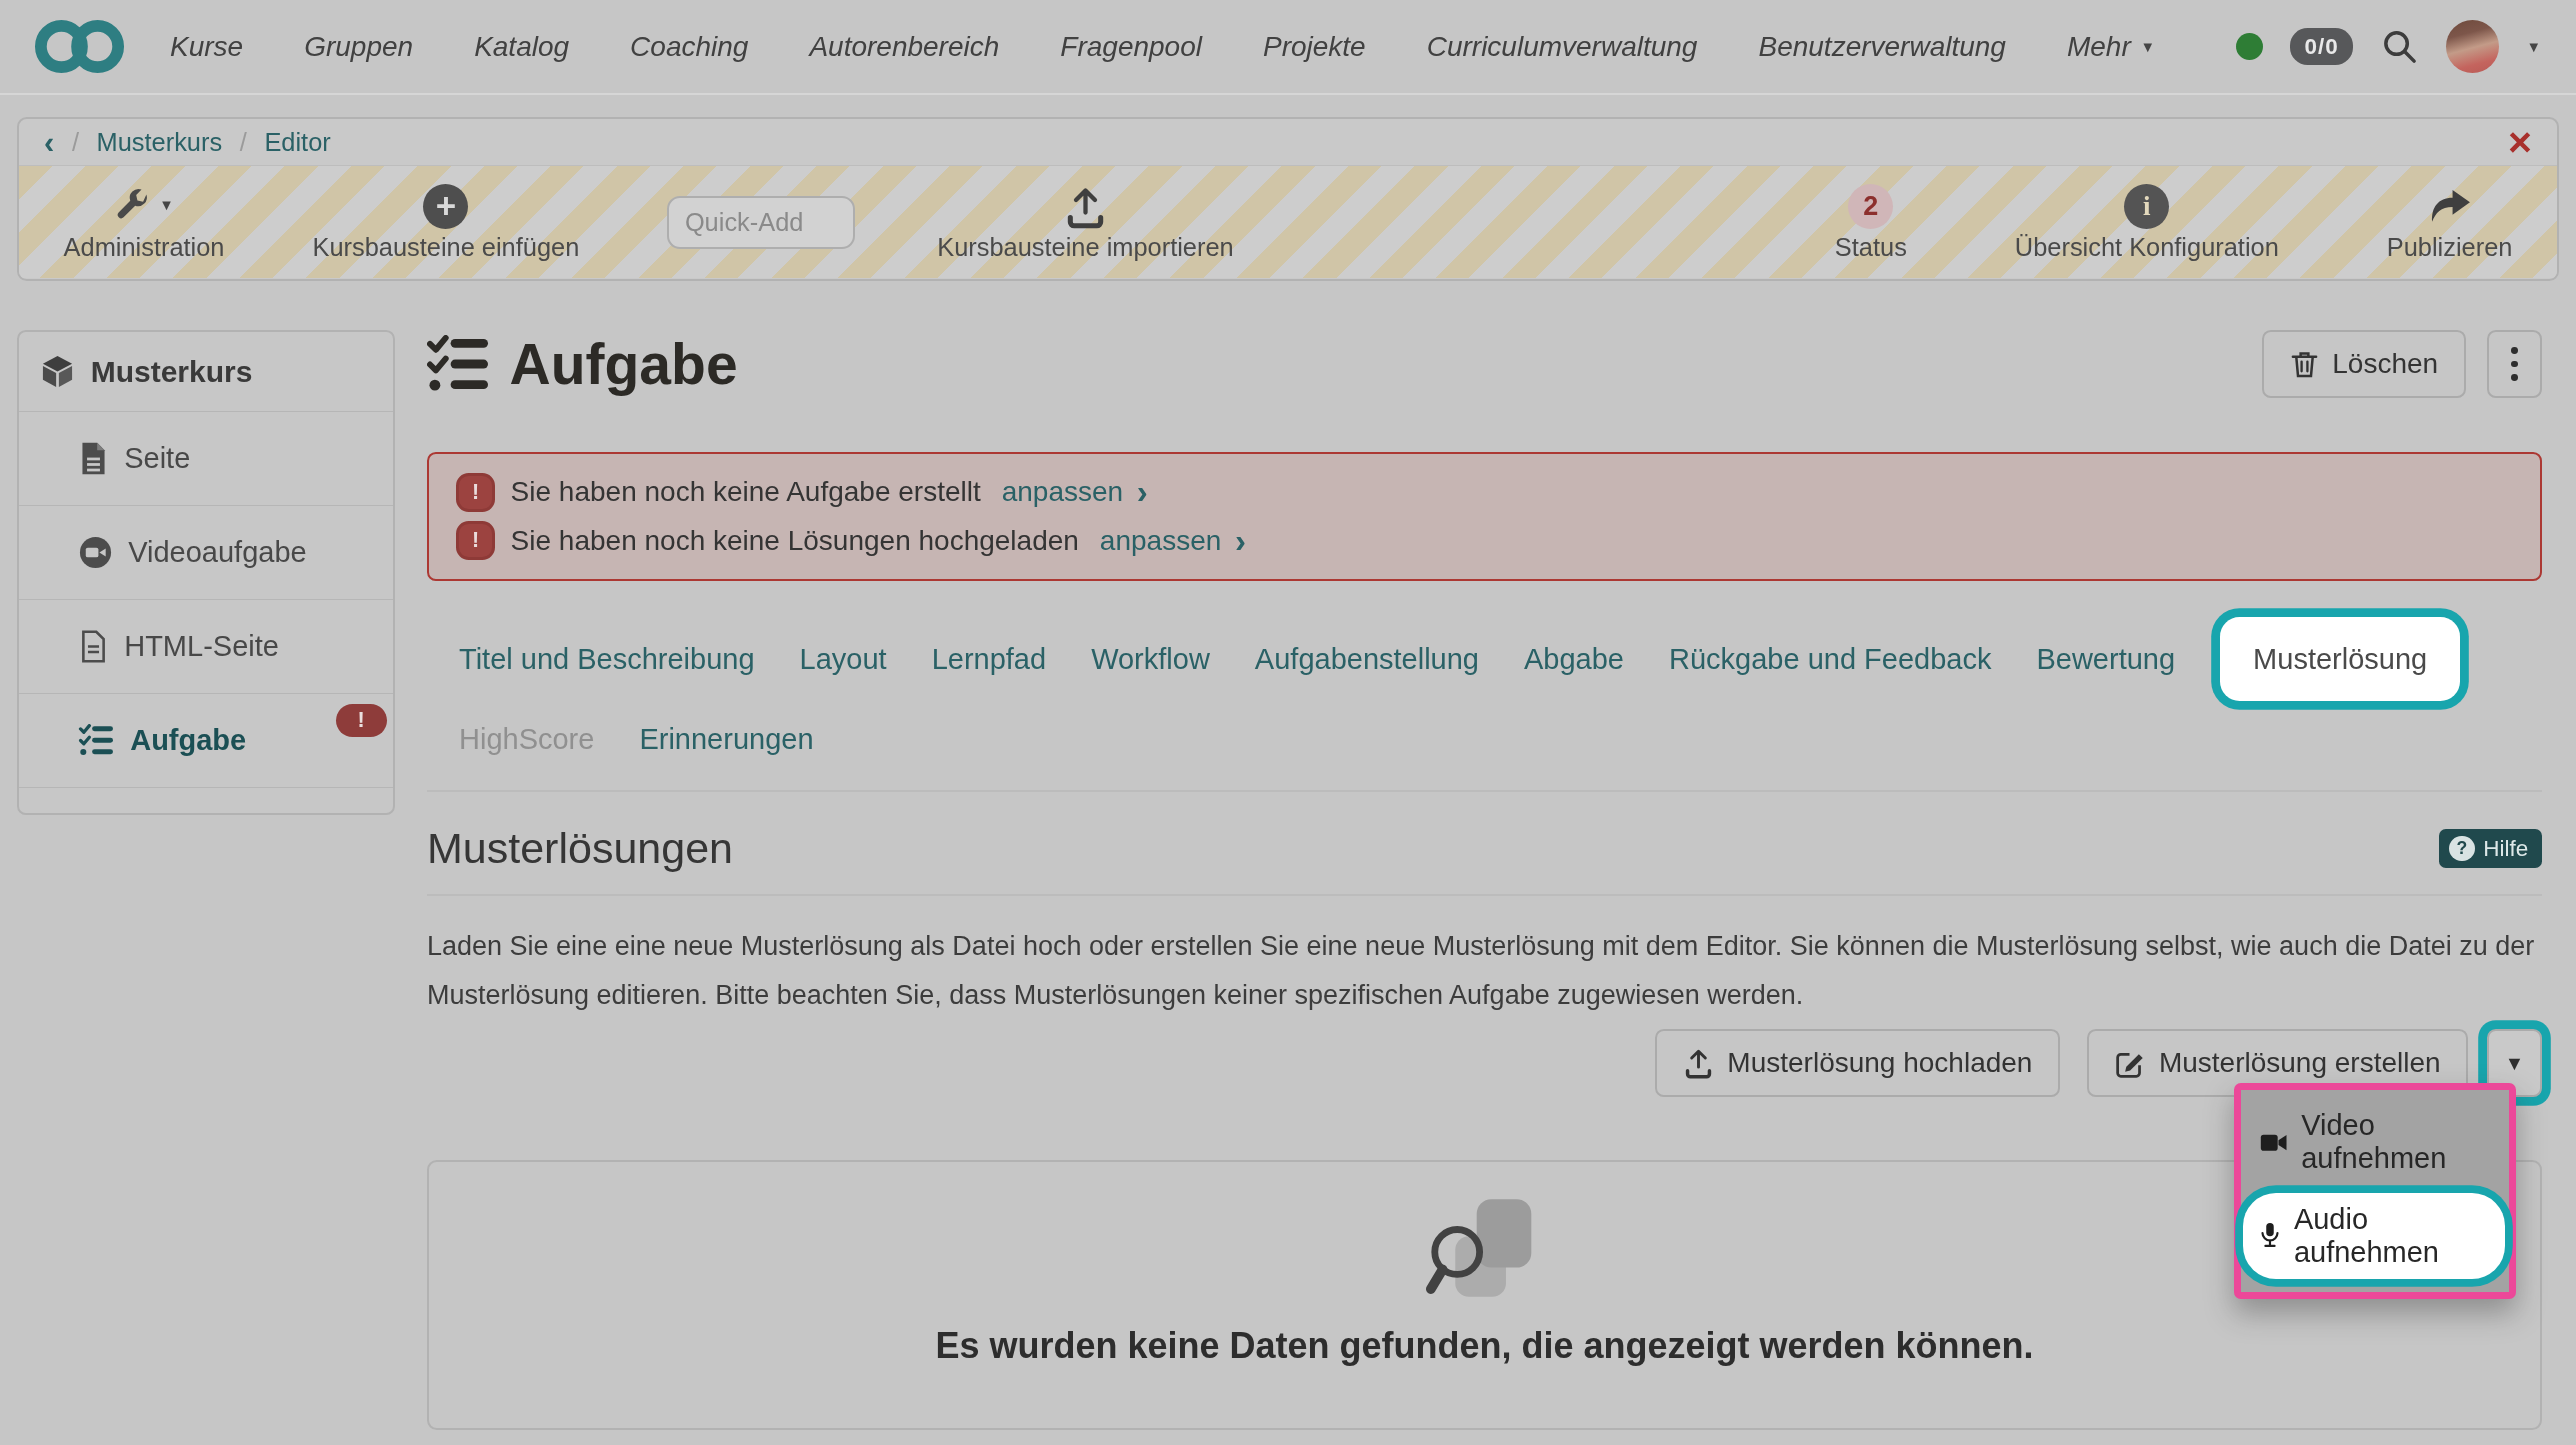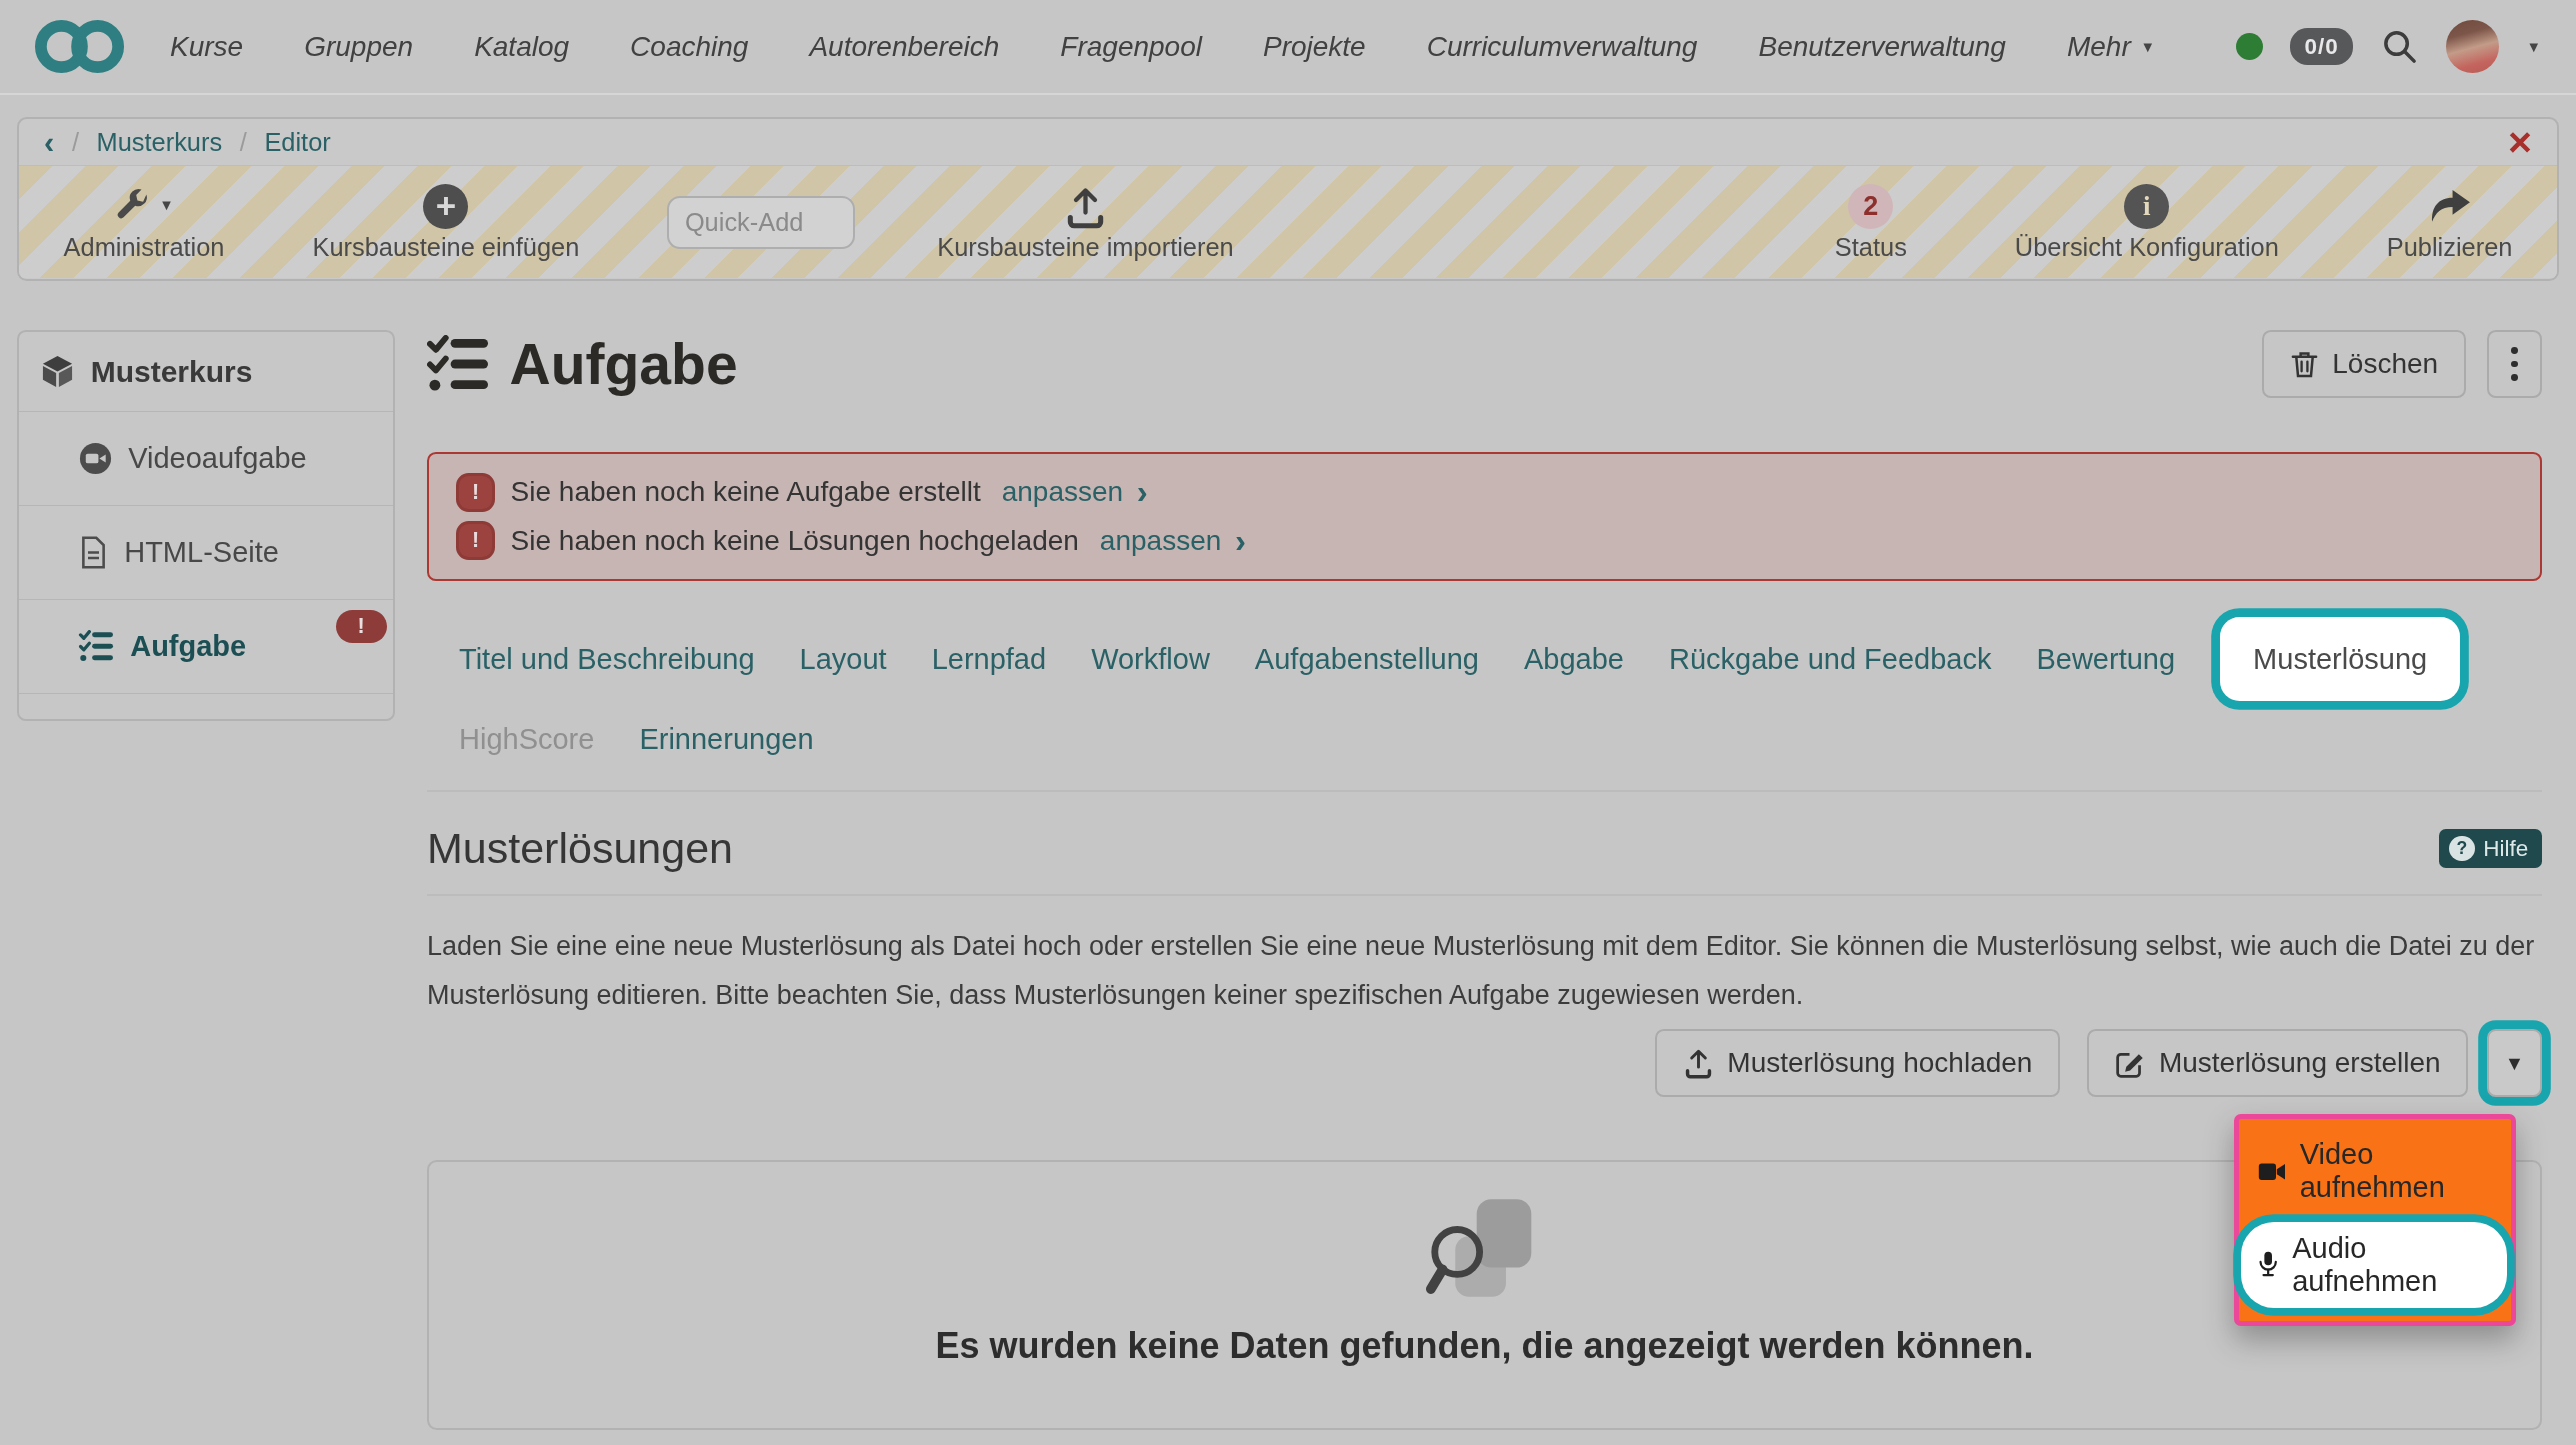--- a/index.html
+++ b/index.html
@@ -101,21 +101,21 @@
               display:flex; align-items:center; justify-content:center; font-size:17.6px; font-weight:bold; }
 
   .desc { top:599px; font-size:27px; line-height:49px; color:#3c3c3c; }
 
   .actions { top:706px; display:flex; justify-content:flex-end; gap:27px; }
   .split { display:flex; gap:19px; }
   .btn-caret { width:55px; height:68px; border:2px solid #ababab; border-radius:8.8px; display:flex;
                align-items:center; justify-content:center; box-shadow:0 0 0 8.8px #18a5ad;
                font-size:19.6px; color:#2e2e2e; cursor:pointer; background:#c9c9c9; }
 
-  .dropdown { top:791px; left:auto; right:26.4px; width:282px; background:#f97316; border:5px solid #ec4899;
+  .dropdown { top:760px; left:auto; right:26.4px; width:282px; background:#a3a3a3; border:7px solid #ec4899;
               border-radius:6.8px; box-shadow:0 13.7px 29px rgba(40,40,40,.35); padding:11.7px 0 9.8px 0; z-index:40; }
   .dd-item { display:flex; align-items:center; gap:13.7px; padding:7.8px 19.6px; font-size:29px; color:#272727; cursor:pointer; }
   .dd-item.highlight { margin:9.8px 3.9px 3.9px 2px; background:#ffffff; border-radius:33px; padding:9.8px 17.6px;
                        box-shadow:0 0 0 7.8px #18a5ad; }
 
   .empty { top:837px; height:270px; border:2px solid #b2b2b2; border-radius:9.8px;
            display:flex; flex-direction:column; align-items:center; }
   .empty-ic { margin-top:33px; }
   .empty-text { margin-top:19.6px; font-size:36px; font-weight:bold; color:#2d2d2d; text-align:center; }
 
@@ -226,20 +226,30 @@
   <aside class="sidebar">
     <div class="side-root">
       <svg width="35" height="35" viewBox="0 0 36 36">
         <path d="M18 2 33 10 18 18 3 10z" fill="#3e3e3e"></path>
         <path d="M3 12.3 16.6 19.6 16.6 34 3 26.5z" fill="#4b4b4b"></path>
         <path d="M33 12.3 19.4 19.6 19.4 34 33 26.5z" fill="#585858"></path>
       </svg>
       <span>Musterkurs</span>
     </div>
     <div class="side-row">
+      <svg width="31" height="35" viewBox="0 0 32 38">
+        <path d="M4 2h16l8 8v26H4z" fill="#4c4c4c"></path>
+        <path d="M20 2 28 10 H20z" fill="#7d7d7d"></path>
+        <rect x="9" y="18" width="14" height="3" fill="#c7c7c7"></rect>
+        <rect x="9" y="24" width="14" height="3" fill="#c7c7c7"></rect>
+        <rect x="9" y="30" width="14" height="3" fill="#c7c7c7"></rect>
+      </svg>
+      <span>Seite</span>
+    </div>
+    <div class="side-row">
       <svg width="35" height="35" viewBox="0 0 36 36">
         <circle cx="18" cy="18" r="16" fill="#4c4c4c"></circle>
         <rect x="8" y="13" width="13" height="10" rx="2" fill="#c7c7c7"></rect>
         <path d="M22 18 28.5 13.8v8.4z" fill="#c7c7c7"></path>
       </svg>
       <span>Videoaufgabe</span>
     </div>
     <div class="side-row">
       <svg width="31" height="35" viewBox="0 0 32 38">
         <path d="M5 3h14l8 8v24H5z" fill="none" stroke="#4c4c4c" stroke-width="2.8"></path>

